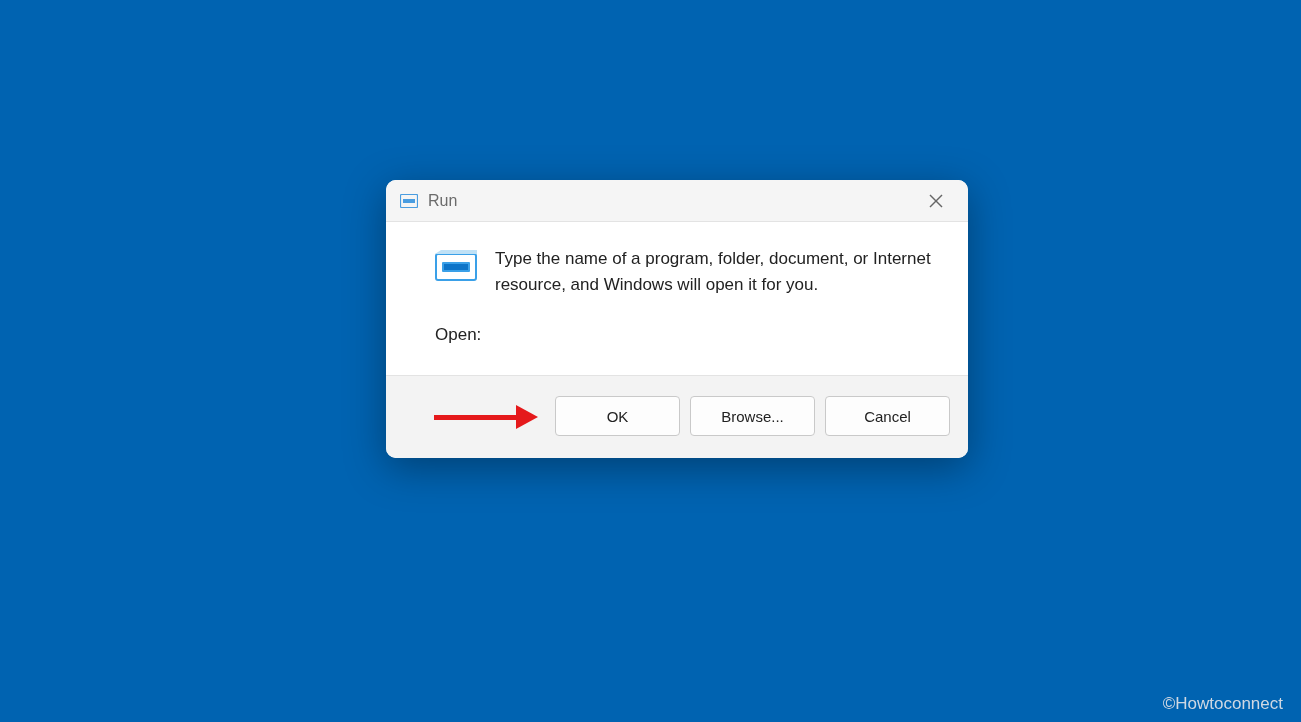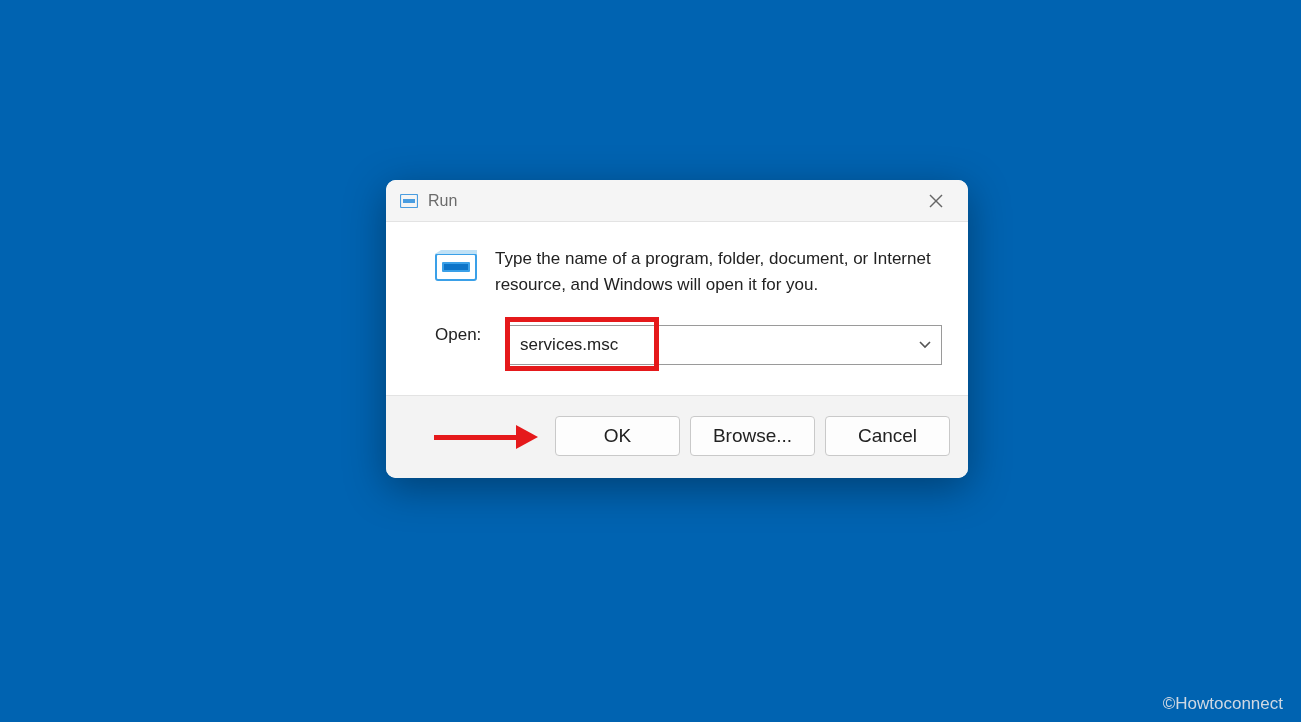--- a/index.html
+++ b/index.html
@@ -127,21 +127,21 @@
     justify-content: flex-end;
     gap: 10px;
     position: relative;
   }
   .btn {
     width: 125px;
     height: 40px;
     background: #fdfdfd;
     border: 1px solid #c9c9c9;
     border-radius: 4px;
-    font-size: 19px;
+    font-size: 15px;
     color: #222;
     cursor: pointer;
     font-family: inherit;
   }
   .arrow-annotation {
     position: absolute;
     left: 48px;
     top: 50%;
     transform: translateY(-50%);
     display:flex;
@@ -199,29 +199,20 @@
           <path d="M0 4 L6 0 L42 0 L42 4 Z" fill="#bfe1f6"></path>
           <rect x="7" y="12" width="28" height="10" rx="1" fill="#3aa0e8"></rect>
           <rect x="9" y="14" width="24" height="6" fill="#0d74c8"></rect>
         </svg>
       </span>
       <div class="desc-text">Type the name of a program, folder, document, or Internet resource, and Windows will open it for you.</div>
     </div>
 
     <div class="open-row">
       <div class="open-label">Open:</div>
-      <div class="combo-wrap">
-        <input class="combo" type="text" value="services.msc" style="">
-        <span class="chevron">
-          <svg width="14" height="10" viewBox="0 0 14 10">
-            <polyline points="2,2 7,7 12,2" fill="none" stroke="#555" stroke-width="1.6"></polyline>
-          </svg>
-        </span>
-        <div class="highlight-box"></div>
-      </div>
     </div>
   </div>
 
   <div class="button-bar">
     <div class="arrow-annotation">
       <div class="arrow-line"></div>
       <div class="arrow-head"></div>
     </div>
     <button class="btn">OK</button>
     <button class="btn">Browse...</button>

